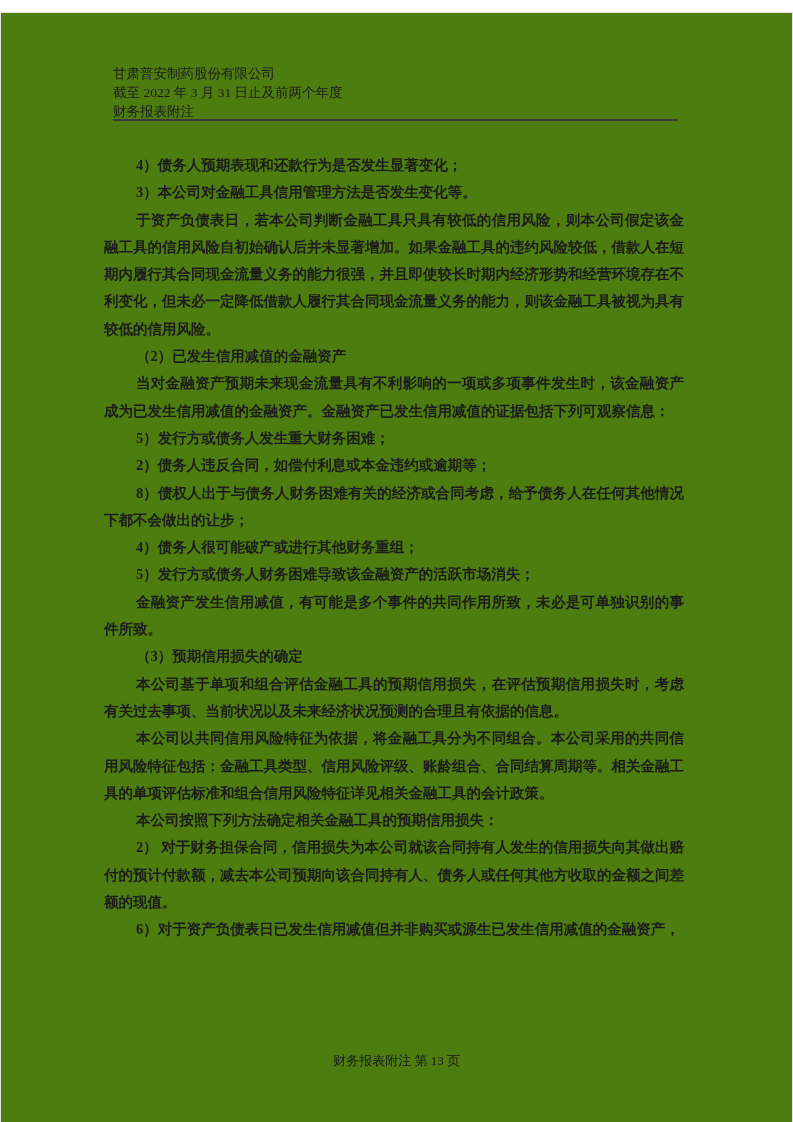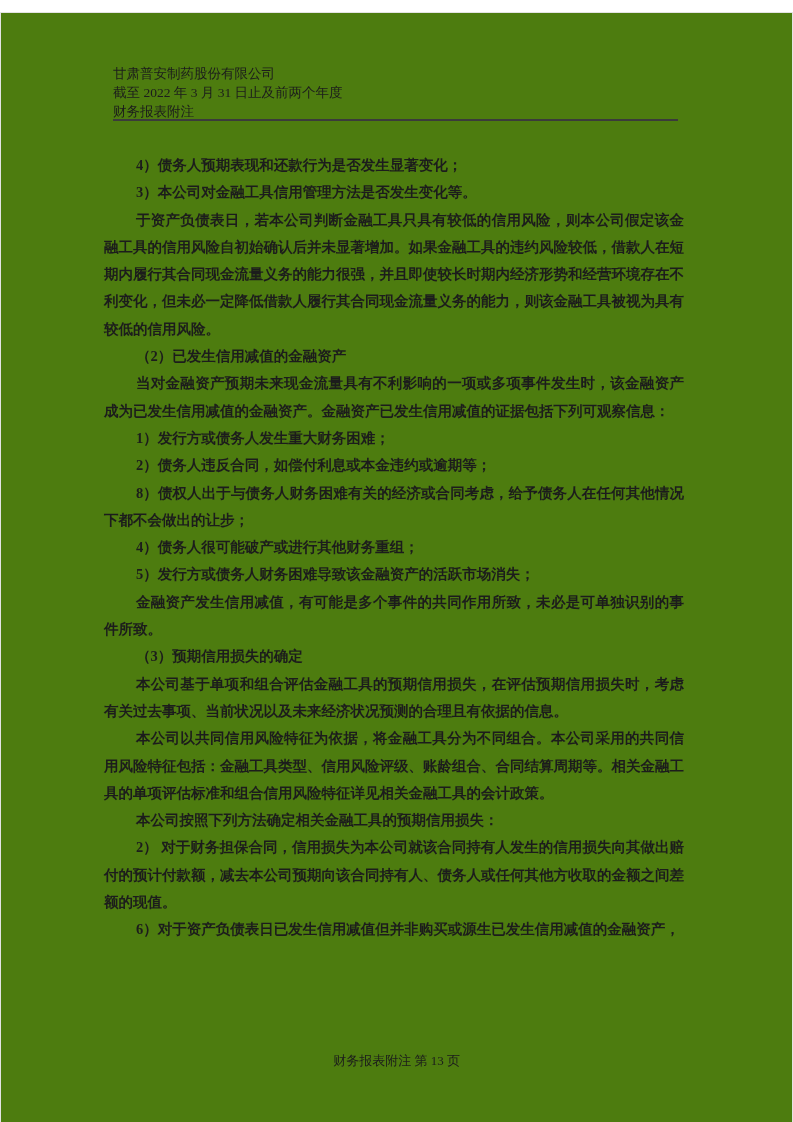--- a/index.html
+++ b/index.html
@@ -75,21 +75,21 @@
   </header>
 
   <div class="header-rule"></div>
 
   <main class="doc-body">
       <p>4）债务人预期表现和还款行为是否发生显著变化；</p>
       <p>3）本公司对金融工具信用管理方法是否发生变化等。</p>
       <p>于资产负债表日，若本公司判断金融工具只具有较低的信用风险，则本公司假定该金融工具的信用风险自初始确认后并未显著增加。如果金融工具的违约风险较低，借款人在短期内履行其合同现金流量义务的能力很强，并且即使较长时期内经济形势和经营环境存在不利变化，但未必一定降低借款人履行其合同现金流量义务的能力，则该金融工具被视为具有较低的信用风险。</p>
       <p>（2）已发生信用减值的金融资产</p>
       <p>当对金融资产预期未来现金流量具有不利影响的一项或多项事件发生时，该金融资产成为已发生信用减值的金融资产。金融资产已发生信用减值的证据包括下列可观察信息：</p>
-      <p>1）发行方或债务人发生重大财务困难；</p>
+      <p>5）发行方或债务人发生重大财务困难；</p>
       <p>2）债务人违反合同，如偿付利息或本金违约或逾期等；</p>
       <p>8）债权人出于与债务人财务困难有关的经济或合同考虑，给予债务人在任何其他情况下都不会做出的让步；</p>
       <p>4）债务人很可能破产或进行其他财务重组；</p>
       <p>5）发行方或债务人财务困难导致该金融资产的活跃市场消失；</p>
       <p>金融资产发生信用减值，有可能是多个事件的共同作用所致，未必是可单独识别的事件所致。</p>
       <p>（3）预期信用损失的确定</p>
       <p>本公司基于单项和组合评估金融工具的预期信用损失，在评估预期信用损失时，考虑有关过去事项、当前状况以及未来经济状况预测的合理且有依据的信息。</p>
       <p>本公司以共同信用风险特征为依据，将金融工具分为不同组合。本公司采用的共同信用风险特征包括：金融工具类型、信用风险评级、账龄组合、合同结算周期等。相关金融工具的单项评估标准和组合信用风险特征详见相关金融工具的会计政策。</p>
       <p>本公司按照下列方法确定相关金融工具的预期信用损失：</p>
       <p>2） 对于财务担保合同，信用损失为本公司就该合同持有人发生的信用损失向其做出赔付的预计付款额，减去本公司预期向该合同持有人、债务人或任何其他方收取的金额之间差额的现值。</p>

